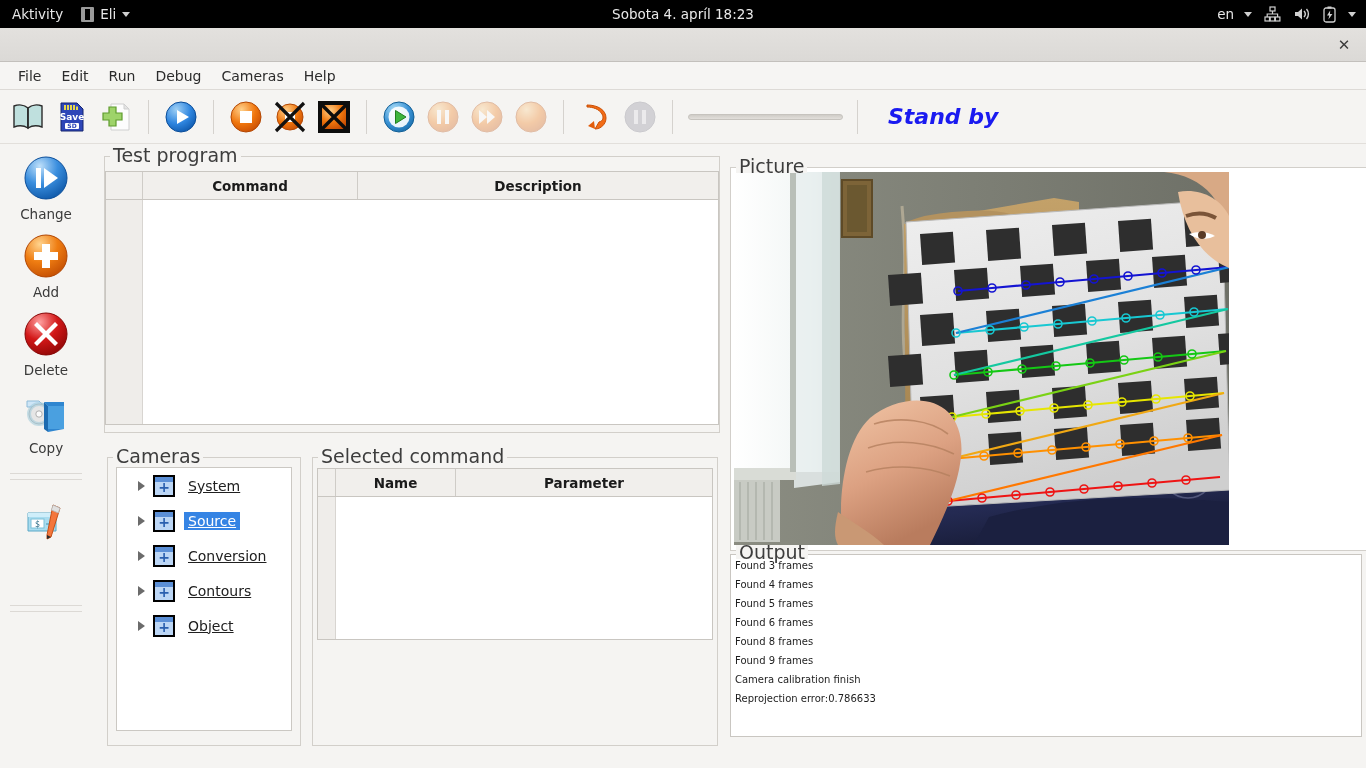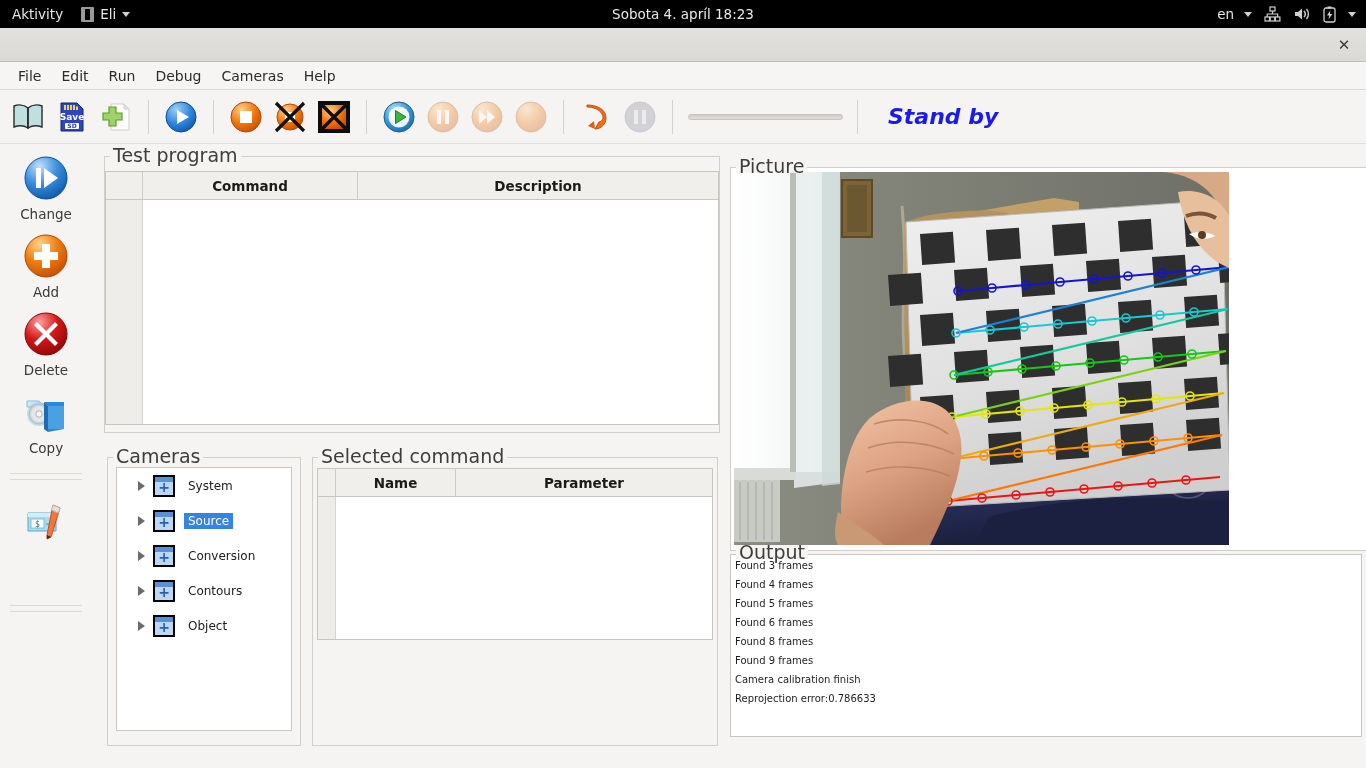--- a/index.html
+++ b/index.html
@@ -133,21 +133,21 @@
     position: relative; margin-right: 9px; flex: none;
   }
   .node-ico::before {
     content: ""; position: absolute; left: 0; top: 0; width: 100%; height: 5px; background: #5b8fd6;
   }
   .node-ico::after {
     content: "+"; position: absolute; left: 0; right: 0; top: 3px; bottom: 0;
     display: flex; align-items: center; justify-content: center;
     color: #2a5fae; font-weight: bold; font-size: 14px; line-height: 1;
   }
-  .node-label { font-size: 12px; color: #202020; padding: 1px 4px; }
+  .node-label { font-size: 14px; color: #202020; padding: 1px 4px; text-decoration: underline; }
   .tree-row.selected .node-label { background: #3584e4; color: #fff; }
 
   
   #picture-frame-box { background: #fff; }
   #pic { position: absolute; overflow: hidden; background: #6c6e66; }
 
   
   .outbox {
     position: absolute; background: #fff; border: 1px solid #c9c6c1;
     overflow: hidden; padding: 1px 4px;

